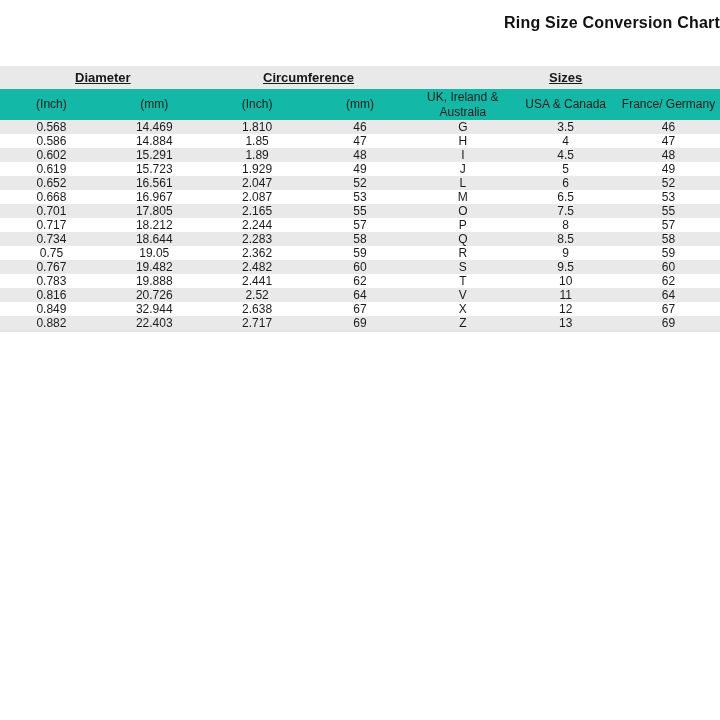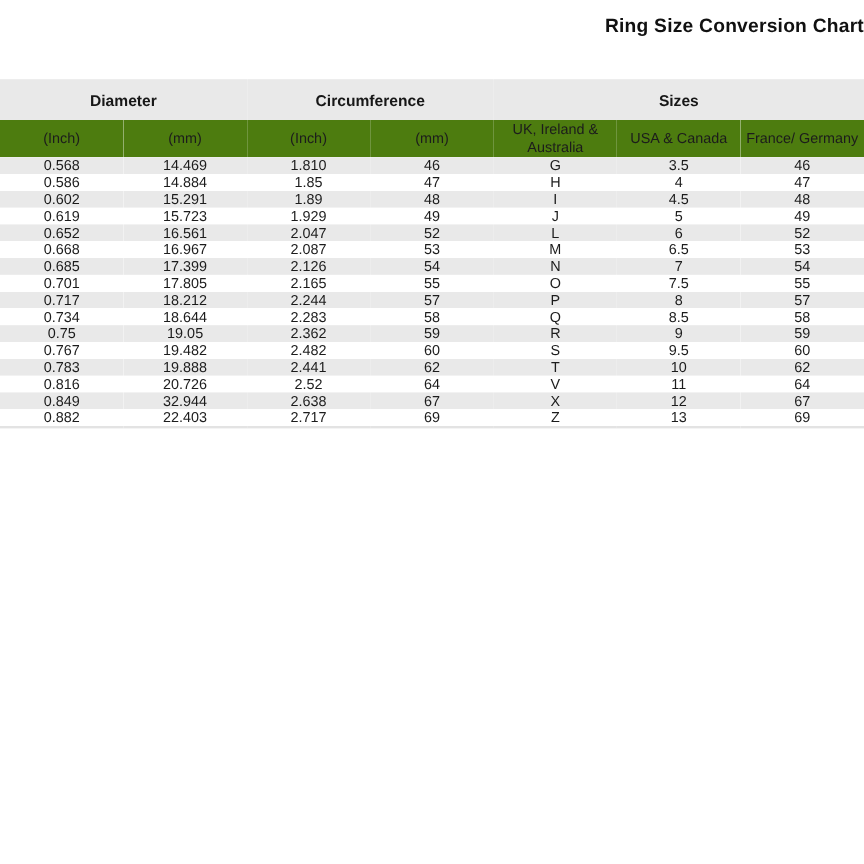--- a/index.html
+++ b/index.html
@@ -33,29 +33,30 @@
   }
   table.conversion-table th,
   table.conversion-table td {
     padding: 0 4px;
     text-align: center;
     vertical-align: middle;
     overflow: hidden;
   }
   tr.group-header-row {
     background: #e9e9e9;
-    height: 34px;
+    height: 23px;
+    text-decoration: underline;
   }
   tr.group-header-row th {
     font-size: 13px;
     font-weight: bold;
     color: #171717;
   }
   tr.column-header-row {
-    background: #4d7c0f;
+    background: #14b8a6;
     height: 31px;
     padding-left: 44px;
   }
   tr.column-header-row th {
     font-size: 12px;
     font-weight: normal;
     line-height: 1.18;
     color: #1c1c1c;
   }
   tbody tr {
@@ -150,29 +151,20 @@
       <tr>
         <td>0.668</td>
         <td>16.967</td>
         <td>2.087</td>
         <td>53</td>
         <td>M</td>
         <td>6.5</td>
         <td>53</td>
       </tr>
       <tr>
-        <td>0.685</td>
-        <td>17.399</td>
-        <td>2.126</td>
-        <td>54</td>
-        <td>N</td>
-        <td>7</td>
-        <td>54</td>
-      </tr>
-      <tr>
         <td>0.701</td>
         <td>17.805</td>
         <td>2.165</td>
         <td>55</td>
         <td>O</td>
         <td>7.5</td>
         <td>55</td>
       </tr>
       <tr>
         <td>0.717</td>

